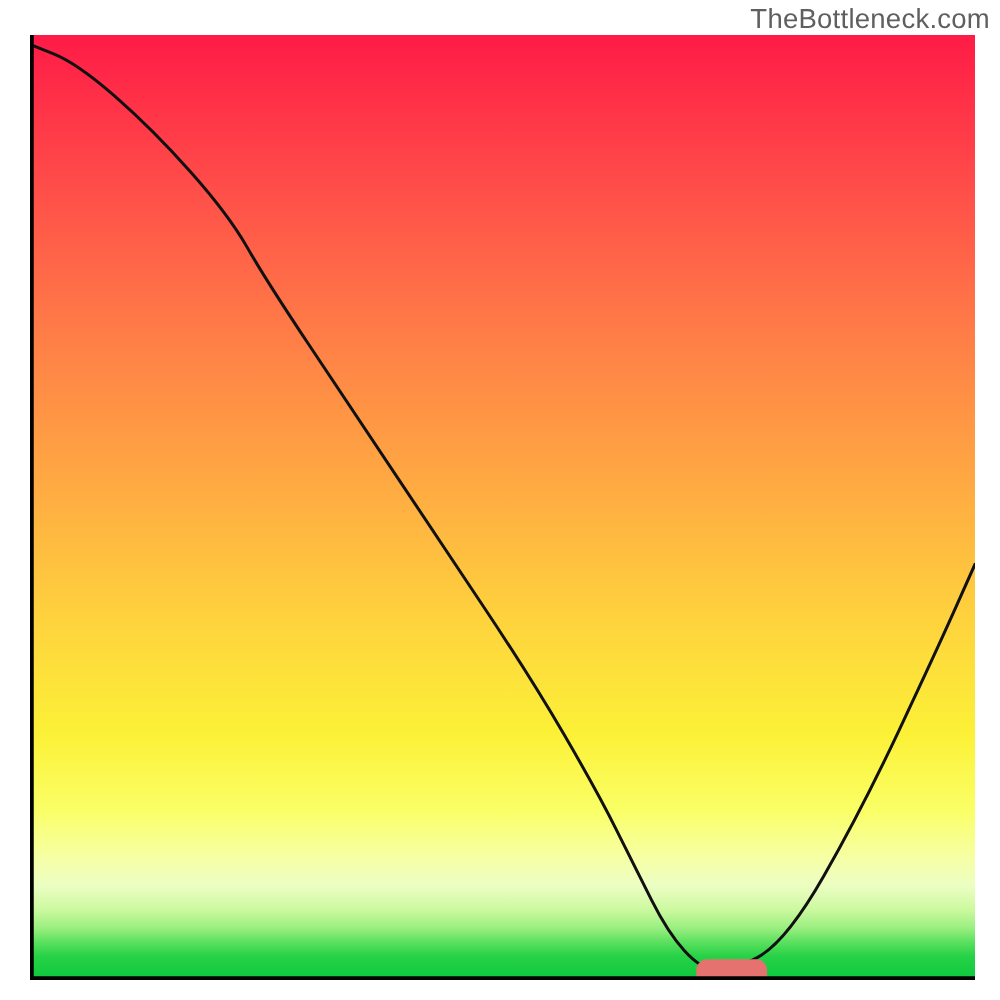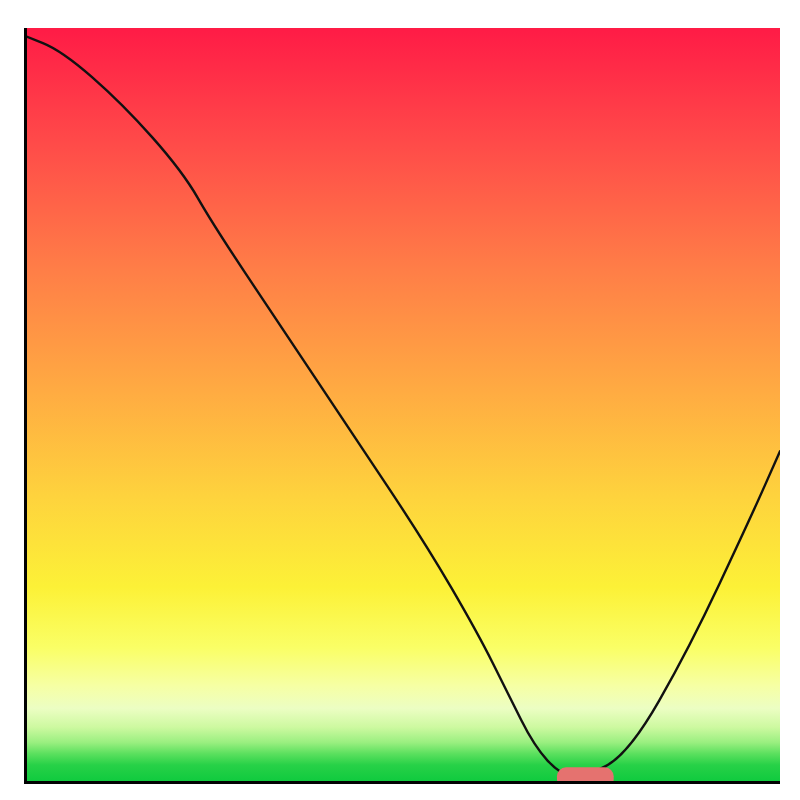--- a/index.html
+++ b/index.html
@@ -78,20 +78,21 @@
     left: 24px;
     top: 781px;
     width: 756px;
     height: 3px;
   }
 </style>
 </head>
 <body>
 
 <div class="container">
+  <div class="watermark">TheBottleneck.com</div>
 
   <div class="plot">
     <div class="gradient"></div>
     <svg class="curve" viewBox="0 0 756 756" preserveAspectRatio="none">
       <g>
         <path id="curve-path" fill="none" stroke="#111111" stroke-width="2.4" stroke-linecap="round" stroke-linejoin="round" d="M 0 7.560000000000059 Q 0 7.560000000000059 18.900000000000002 15.120000000000061 Q 37.800000000000004 22.680000000000064 68.04 49.14000000000004 Q 98.28 75.60000000000002 128.51999999999998 109.62 Q 158.76 143.64 173.88 170.10000000000002 Q 189 196.56000000000006 223.02 247.59000000000003 Q 257.04 298.62 291.06 349.65 Q 325.08 400.68 362.88 457.38 Q 400.68 514.0799999999999 427.14 559.4399999999999 Q 453.59999999999997 604.8 468.72 635.04 Q 483.84000000000003 665.28 497.07000000000005 691.74 Q 510.3 718.2 523.53 732.5640000000001 Q 536.76 746.928 548.0999999999999 748.44 Q 559.4399999999999 749.952 582.12 737.856 Q 604.8000000000001 725.76 635.04 672.84 Q 665.28 619.9200000000001 695.52 555.6600000000001 Q 725.76 491.40000000000003 740.88 457.38 T 756 423.36"></path>
       </g>
       <g>
         <rect id="marker-rect" rx="9" ry="9" fill="#e5726f" x="532.98" y="739.368" width="56.700000000000045" height="21.167999999999893"></rect>
       </g>

